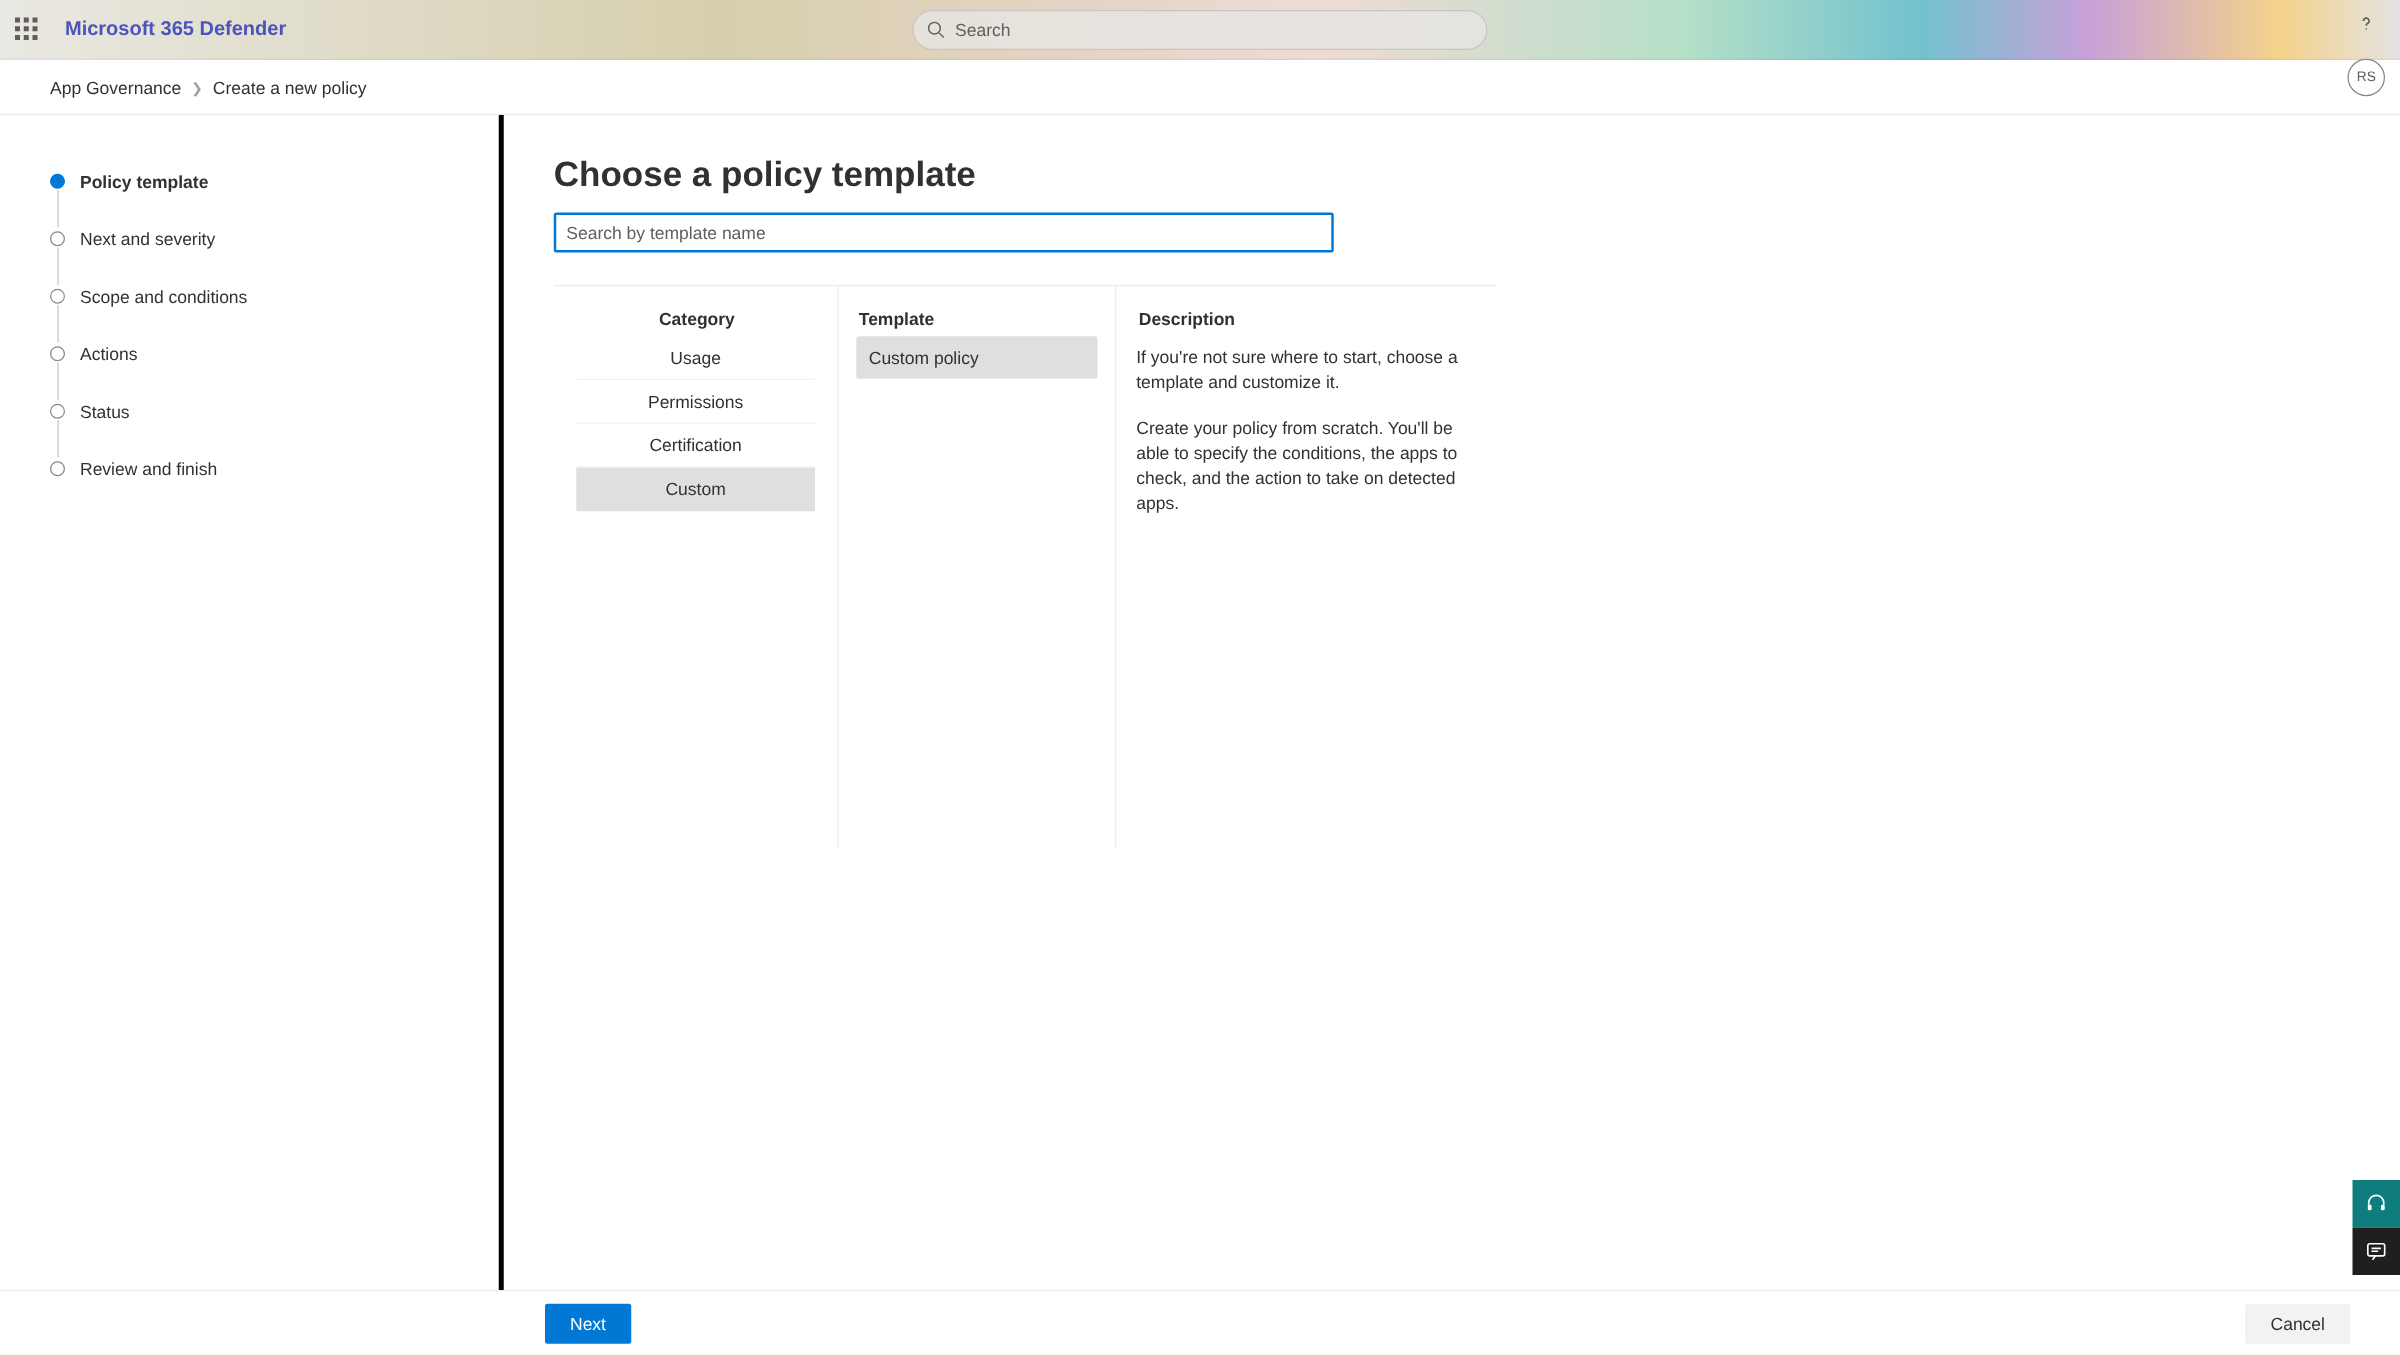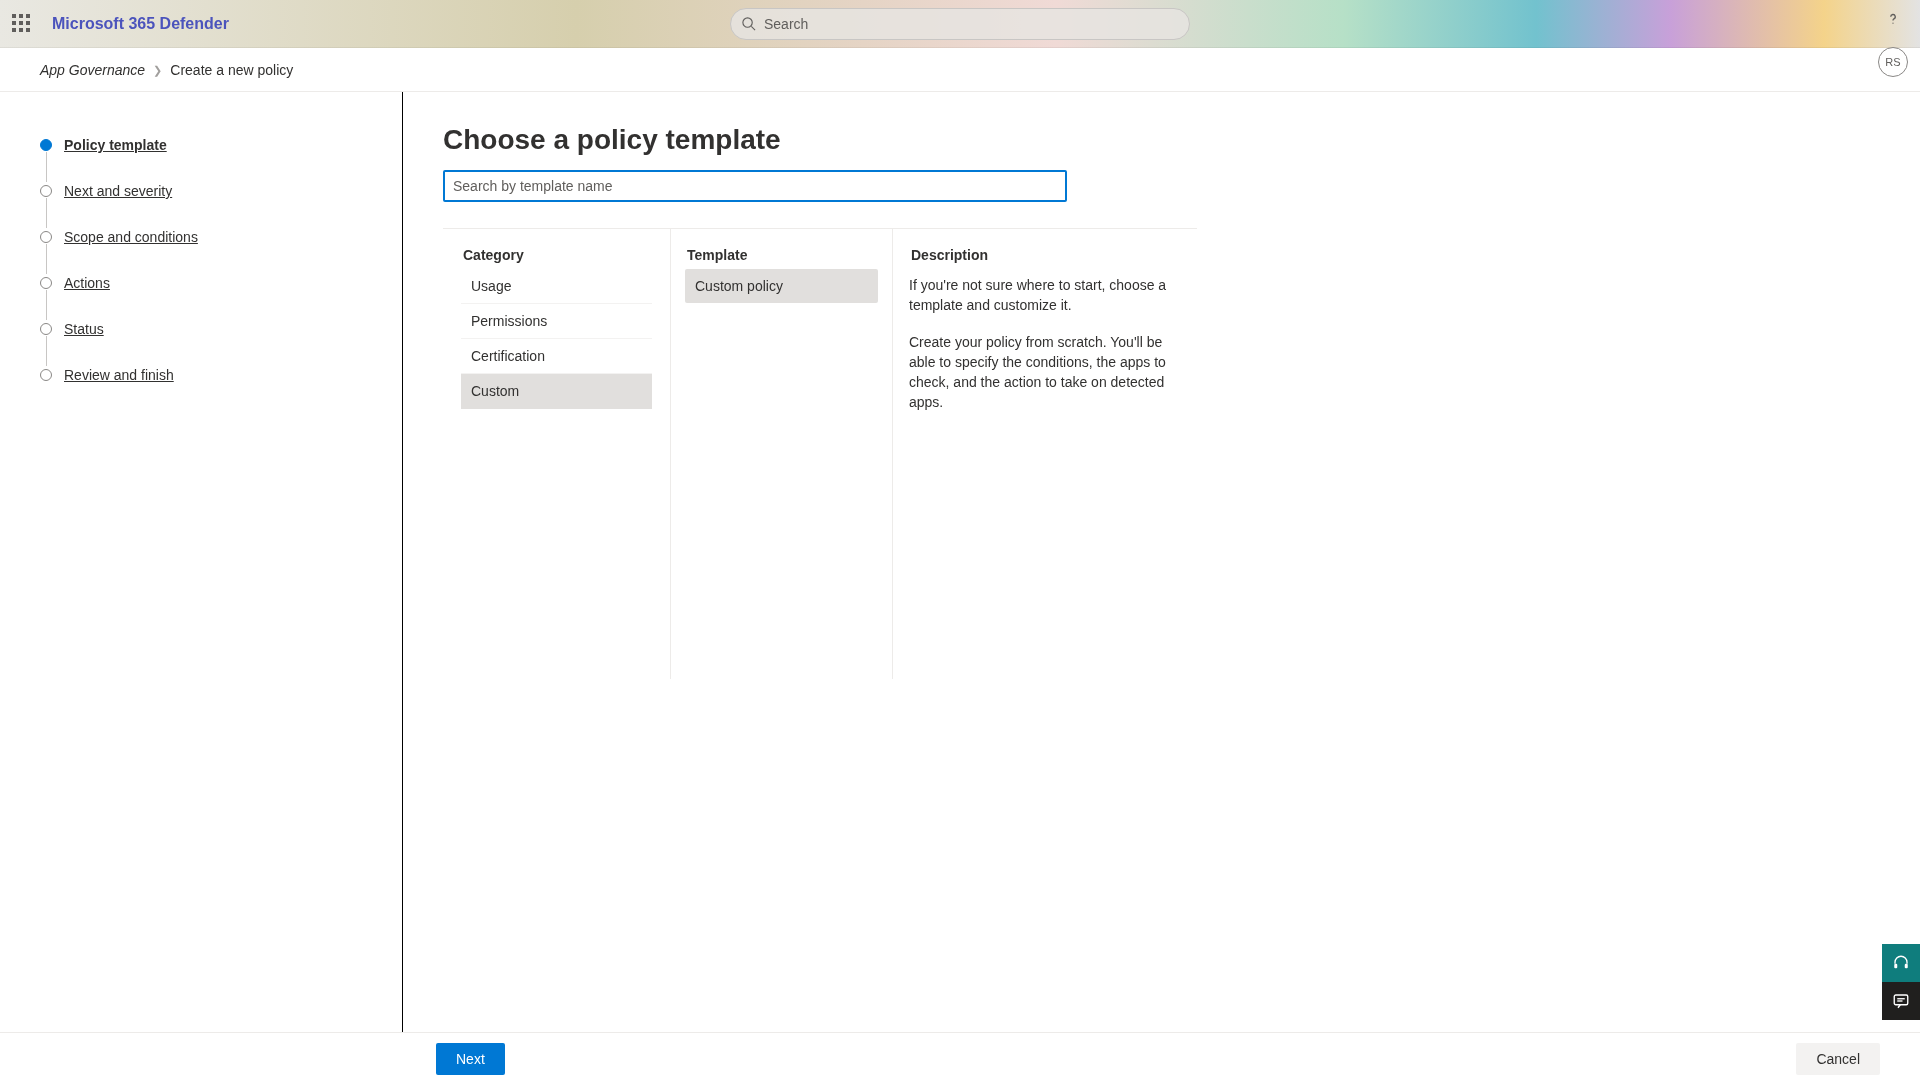--- a/index.html
+++ b/index.html
@@ -98,33 +98,32 @@
   
   .breadcrumb-bar {
     height: 44px;
     display: flex;
     align-items: center;
     padding: 0 40px;
     font-size: 14px;
     border-bottom: 1px solid #edebe9;
     border-top: 1px solid rgba(255,255,255,0.5);
   }
-  .breadcrumb-link { color: #323130; cursor: pointer; font-style: italic; }
+  .breadcrumb-link { color: #323130; cursor: pointer; }
   .breadcrumb-sep { color: #a19f9d; margin: 0 8px; font-size: 11px; }
   .breadcrumb-current { color: #323130; }
   
   .main-layout {
     display: flex;
     height: calc(100% - 48px - 44px - 52px);
   }
   .wizard-sidebar {
     width: 403px;
-    border-right: 1px solid #000000;
+    border-right: 4px solid #000000;
     padding: 30px 0 0 40px;
-    text-decoration: underline;
   }
   .wizard-steps {
     list-style: none;
   }
   .wizard-step {
     position: relative;
     display: flex;
     align-items: center;
     height: 46px;
     cursor: pointer;
@@ -183,20 +182,21 @@
   .columns {
     display: flex;
     border-top: 1px solid #edebe9;
     width: 754px;
   }
   .col-category {
     width: 228px;
     border-right: 1px solid #edebe9;
     padding: 18px 18px 0 18px;
     min-height: 450px;
+    text-align: center;
   }
   .col-template {
     width: 222px;
     border-right: 1px solid #edebe9;
     padding: 18px 14px 0 14px;
     min-height: 450px;
   }
   .col-desc {
     flex: 1;
     padding: 18px 0 0 16px;

